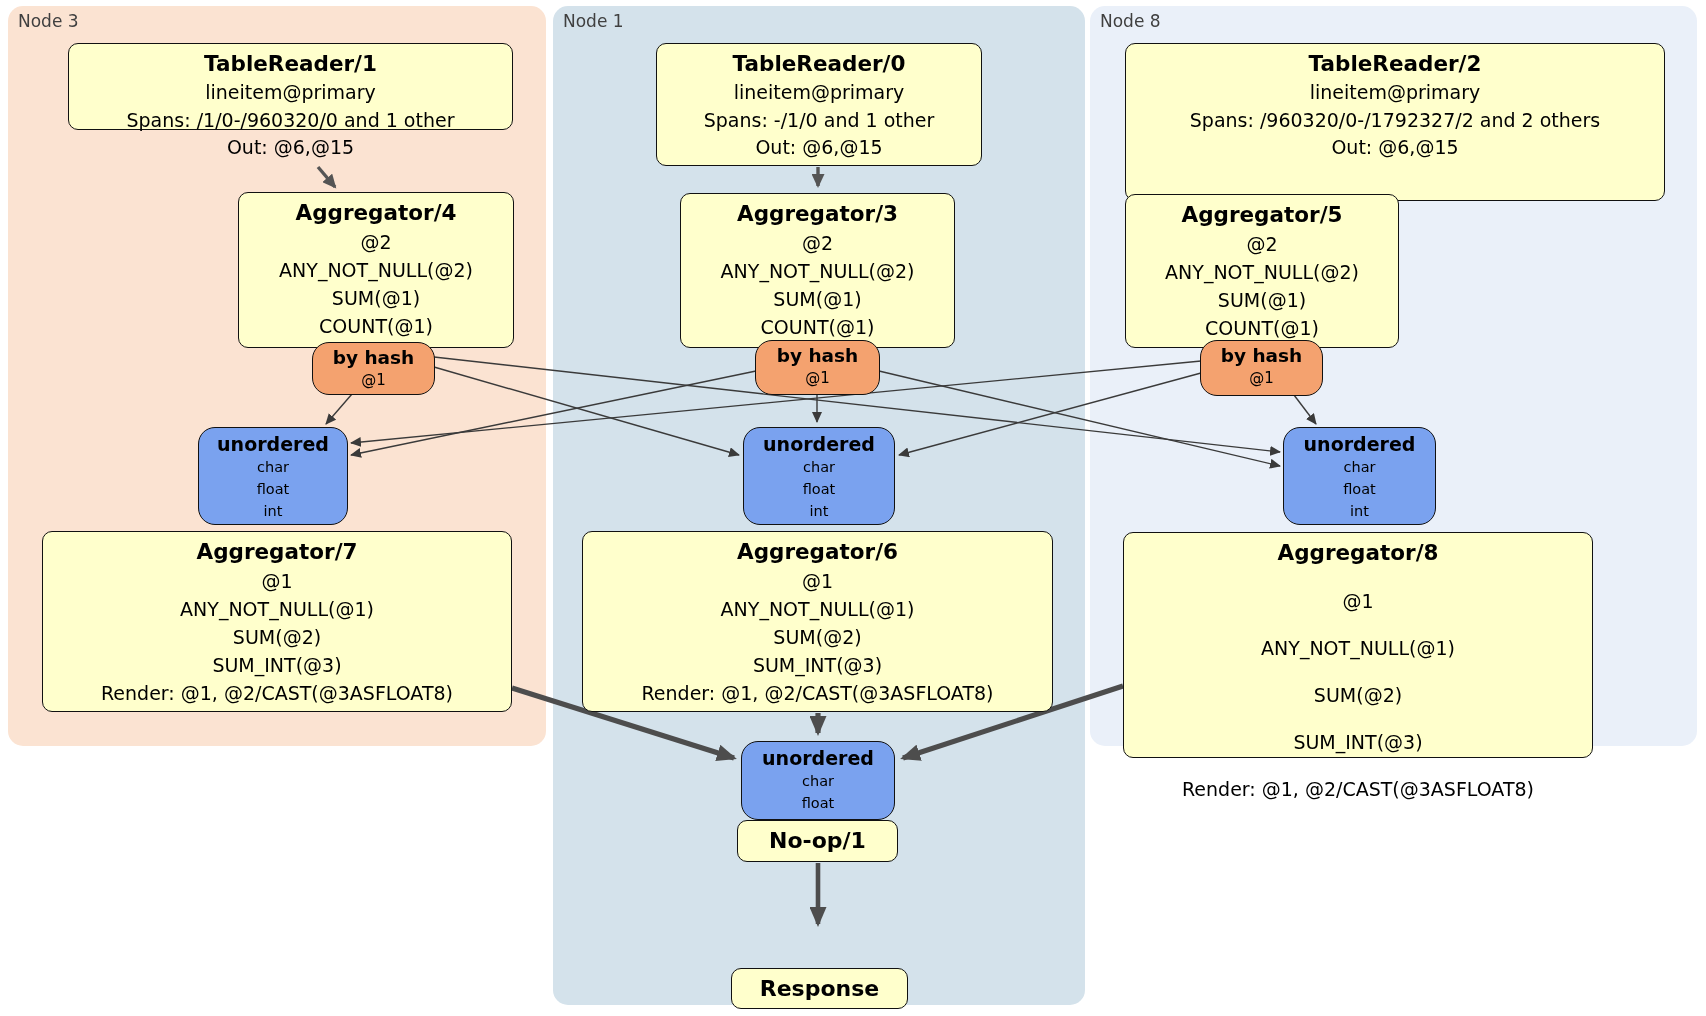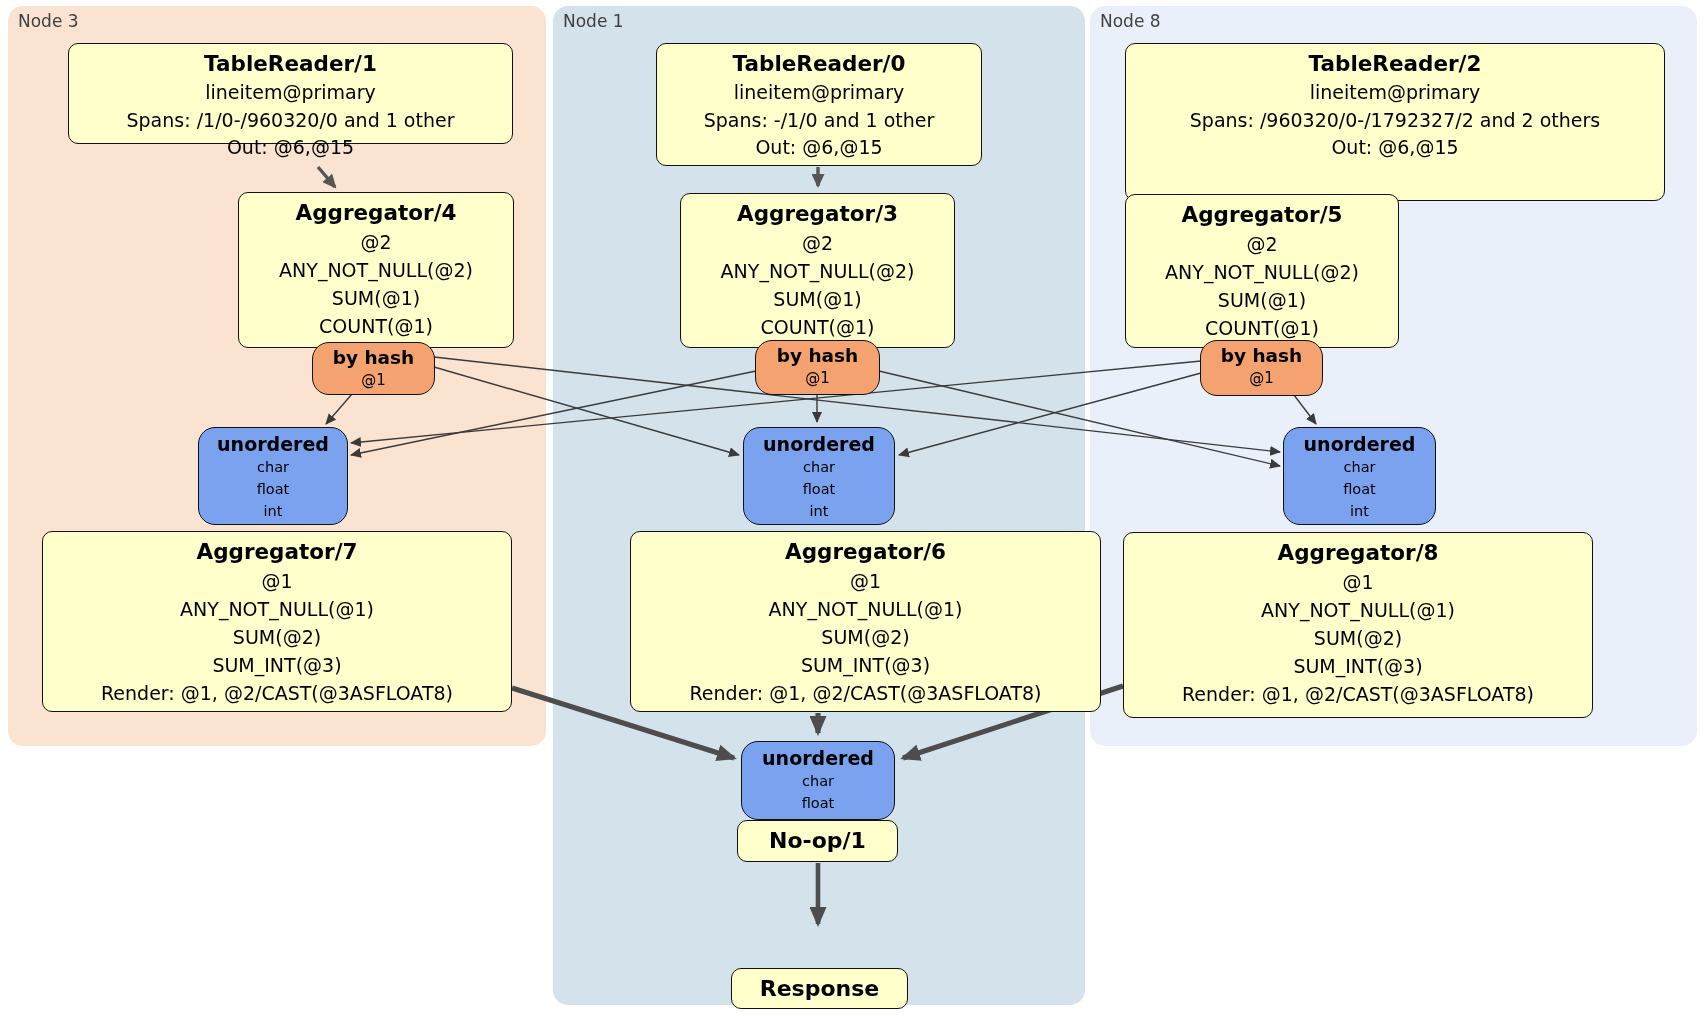--- a/index.html
+++ b/index.html
@@ -73,21 +73,21 @@
     </g>
 
     <g stroke="#4d4d4d" stroke-width="5.2" fill="none">
       <path d="M512,688 L734,758" marker-end="url(#arrowL)"></path>
       <path d="M818,713 L818,733" marker-end="url(#arrowL)"></path>
       <path d="M1123,686 L903,758" marker-end="url(#arrowL)"></path>
     </g>
     <path d="M818,863 L818,924" stroke="#4d4d4d" stroke-width="4.6" fill="none" marker-end="url(#arrowL)"></path>
   </svg>
 
-  <div class="box proc" style="left:68px;top:43px;width:445px;height:101px;">
+  <div class="box proc" style="left:68px;top:43px;width:445px;height:87px;">
     <div class="title">TableReader/1</div>
     <div class="line">lineitem@primary</div>
     <div class="line">Spans: /1/0-/960320/0 and 1 other</div>
     <div class="line">Out: @6,@15</div>
   </div>
 
   <div class="box proc agg" style="left:238px;top:192px;width:276px;height:156px;">
     <div class="title">Aggregator/4</div>
     <div class="line">@2</div>
     <div class="line">ANY_NOT_NULL(@2)</div>
@@ -136,21 +136,21 @@
     <div class="line">@1</div>
   </div>
 
   <div class="box sync" style="left:743px;top:427px;width:152px;height:98px;">
     <div class="title">unordered</div>
     <div class="line">char</div>
     <div class="line">float</div>
     <div class="line">int</div>
   </div>
 
-  <div class="box proc agg" style="left:582px;top:531px;width:471px;height:181px;margin-left:48px;">
+  <div class="box proc agg" style="left:582px;top:531px;width:471px;height:181px;">
     <div class="title">Aggregator/6</div>
     <div class="line">@1</div>
     <div class="line">ANY_NOT_NULL(@1)</div>
     <div class="line">SUM(@2)</div>
     <div class="line">SUM_INT(@3)</div>
     <div class="line">Render: @1, @2/CAST(@3ASFLOAT8)</div>
   </div>
 
   <div class="box proc" style="left:1125px;top:43px;width:540px;height:158px;">
     <div class="title">TableReader/2</div>
@@ -172,21 +172,21 @@
     <div class="line">@1</div>
   </div>
 
   <div class="box sync" style="left:1283px;top:427px;width:153px;height:98px;">
     <div class="title">unordered</div>
     <div class="line">char</div>
     <div class="line">float</div>
     <div class="line">int</div>
   </div>
 
-  <div class="box proc agg" style="left:1123px;top:532px;width:470px;height:186px;">
+  <div class="box proc agg" style="left:1123px;top:532px;width:470px;height:226px;gap:19px;">
     <div class="title">Aggregator/8</div>
     <div class="line">@1</div>
     <div class="line">ANY_NOT_NULL(@1)</div>
     <div class="line">SUM(@2)</div>
     <div class="line">SUM_INT(@3)</div>
     <div class="line">Render: @1, @2/CAST(@3ASFLOAT8)</div>
   </div>
 
   <div class="box sync" style="left:741px;top:741px;width:154px;height:79px;">
     <div class="title">unordered</div>

